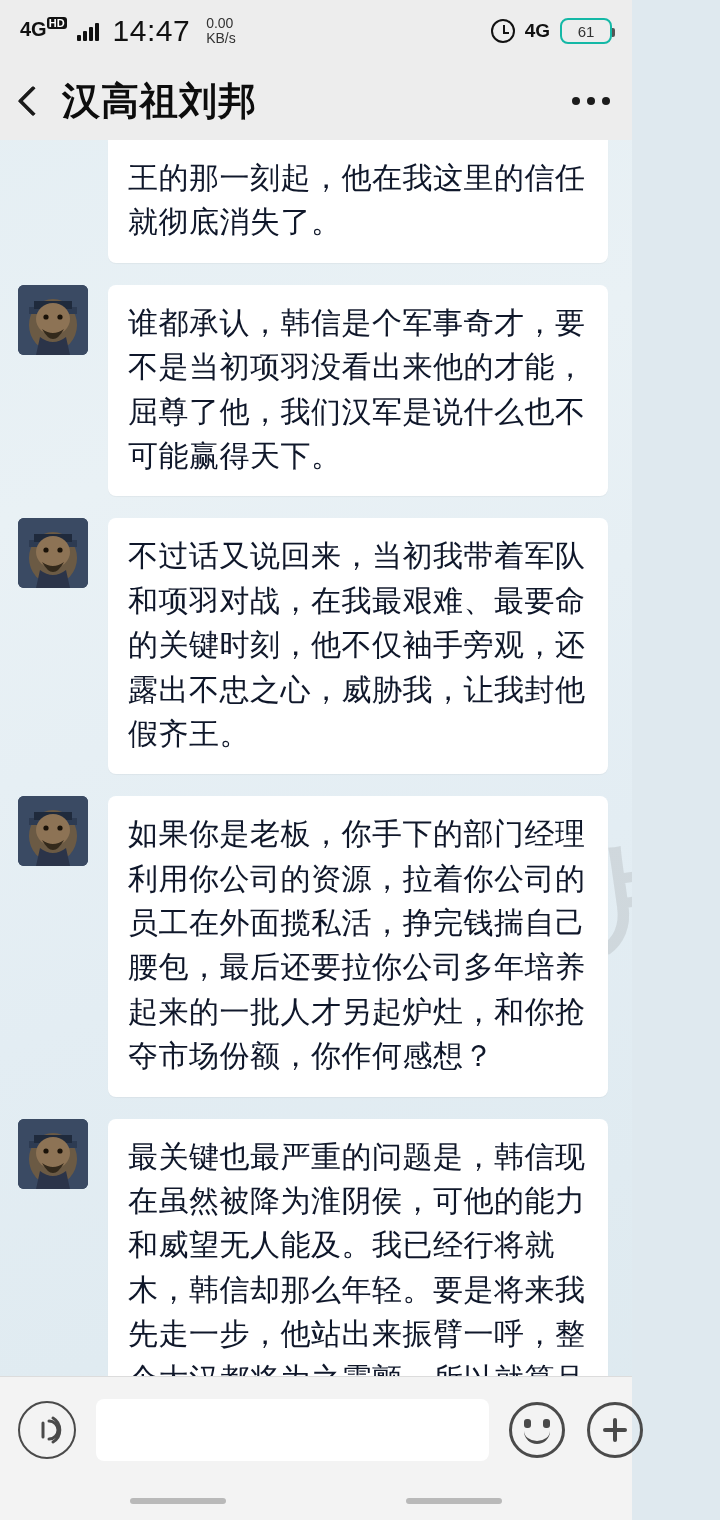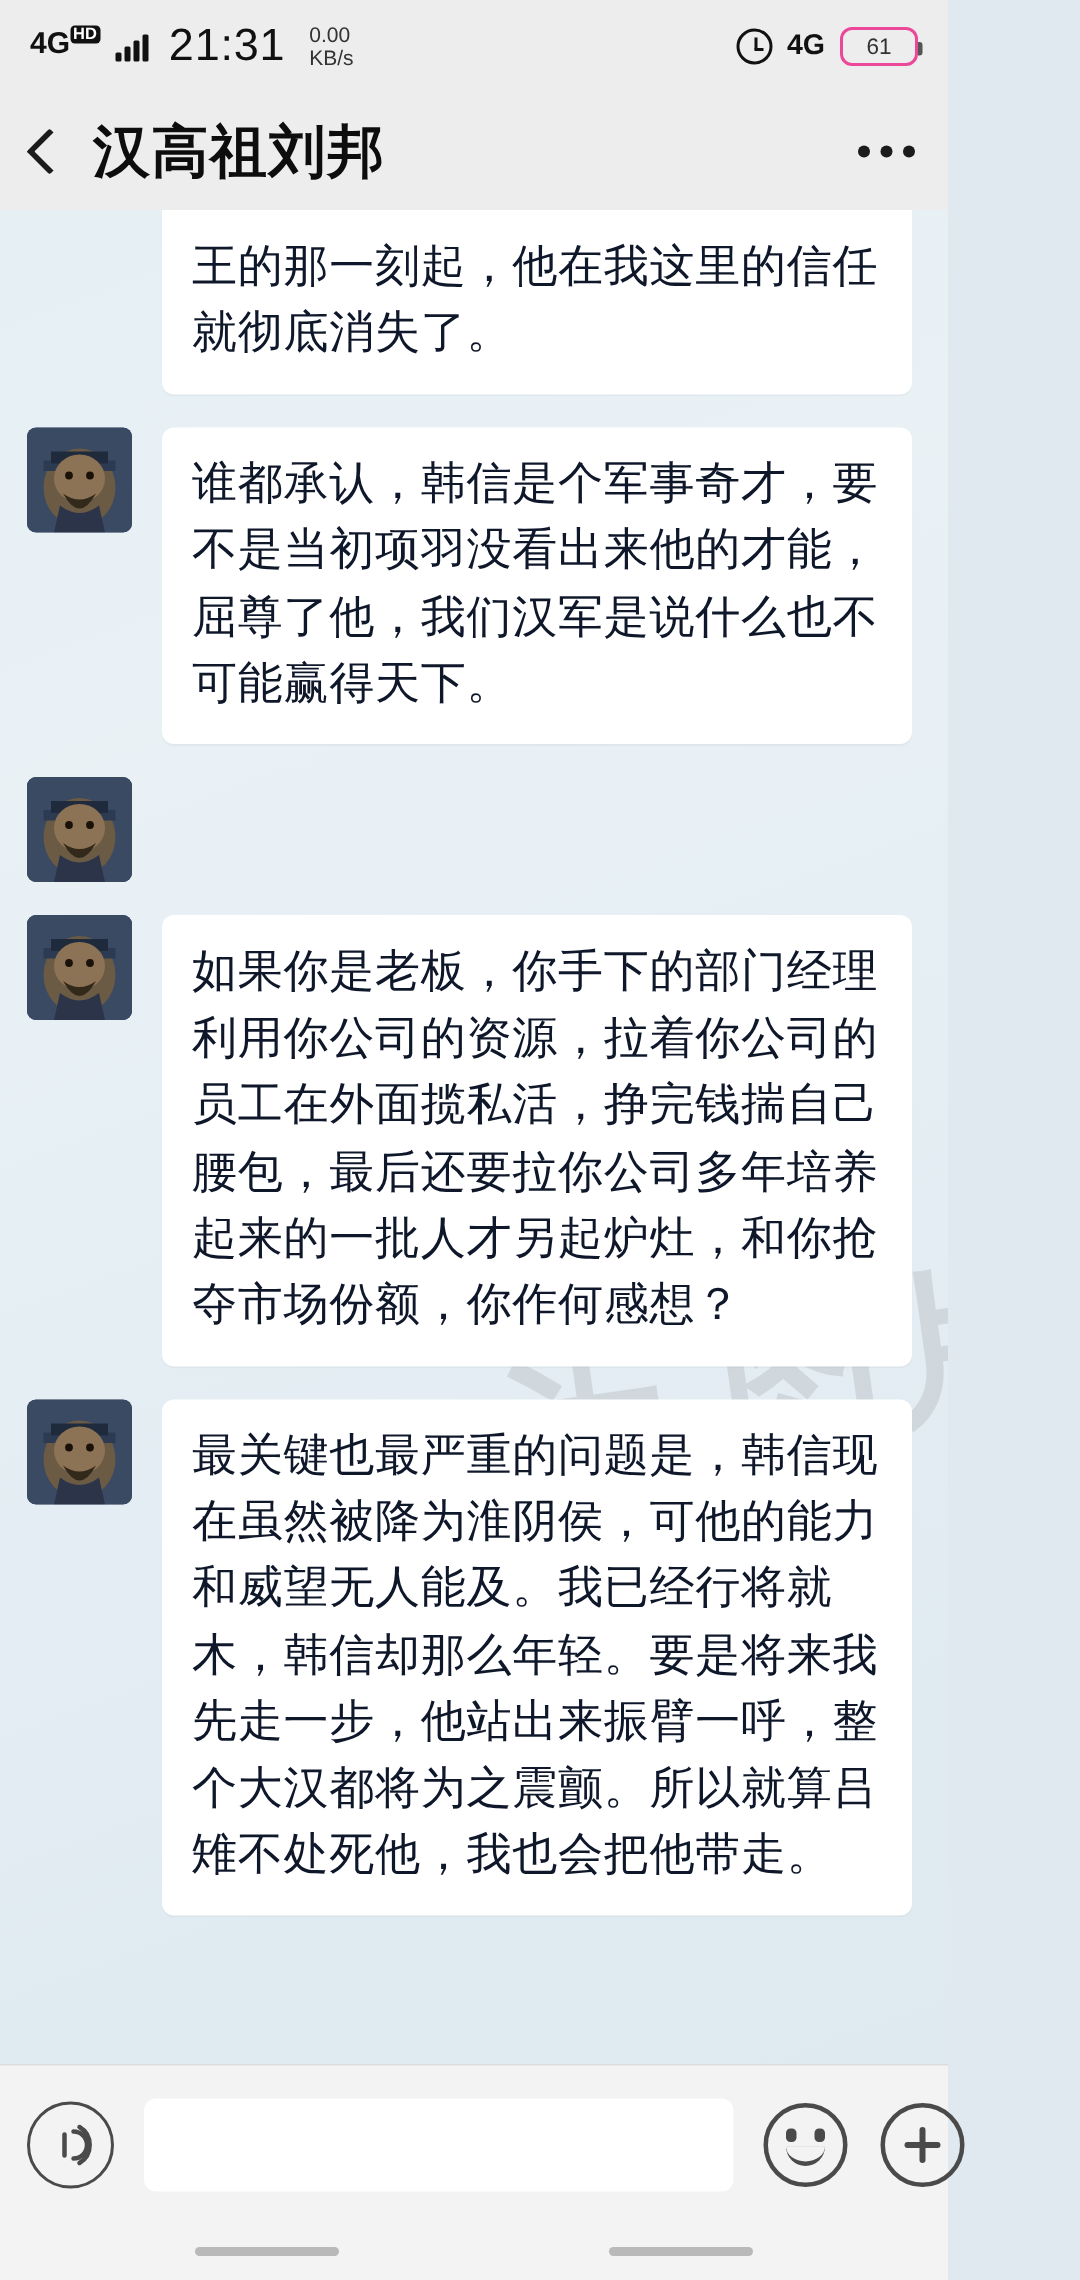--- a/index.html
+++ b/index.html
@@ -44,21 +44,21 @@
   .bars i:nth-child(3) { height: 14px; }
   .bars i:nth-child(4) { height: 18px; }
   .clock { font-size: 30px; color: #111; font-weight: 500; letter-spacing: 0.5px; margin-left: 6px;}
   .speed { font-size: 14px; color: #333; line-height: 15px; margin-left: 8px; }
   .sb-right { margin-left: auto; display: flex; align-items: center; gap: 10px; }
   .alarm-icon { width: 24px; height: 24px; border: 2px solid #111; border-radius: 50%; position: relative; }
   .alarm-icon::before { content:""; position:absolute; left:10px; top:4px; width:2px; height:8px; background:#111;}
   .alarm-icon::after { content:""; position:absolute; left:10px; top:11px; width:6px; height:2px; background:#111;}
   .net-4g { font-size: 19px; font-weight: bold; color: #111; }
   .battery {
-    width: 52px; height: 26px; border: 2px solid #ec4899; border-radius: 8px;
+    width: 52px; height: 26px; border: 2px solid #14b8a6; border-radius: 8px;
     display: flex; align-items: center; justify-content: center;
     font-size: 15px; color: #333; position: relative;
   }
   .battery::after {
     content: ""; position: absolute; right: -5px; top: 8px;
     width: 3px; height: 9px; background: #555; border-radius: 0 2px 2px 0;
   }
 
   
   .titlebar {
@@ -165,21 +165,21 @@
       <div class="net-badge">
         <span class="net-text">4G</span>
         <span class="net-hd">HD</span>
       </div>
       <div class="bars">
           <i></i>
           <i></i>
           <i></i>
           <i></i>
         </div>
-      <span class="clock">21:31</span>
+      <span class="clock">14:47</span>
       <div class="speed">
         <div>0.00</div>
         <div>KB/s</div>
       </div>
     </div>
     <div class="sb-right">
       <span class="alarm-icon"></span>
       <span class="net-4g">4G</span>
       <span class="battery">
         <span>61</span>
@@ -229,20 +229,21 @@
           <ellipse cx="35" cy="40" rx="24" ry="26" fill="#6b5a44"></ellipse>
           <path d="M11 22 h48 v7 h-48z" fill="#2d3b52"></path>
           <path d="M16 16 h38 v8 h-38z" fill="#1f2a3c"></path>
           <ellipse cx="35" cy="34" rx="17" ry="16" fill="#8d7355"></ellipse>
           <circle cx="28" cy="32" r="2.6" fill="#1a1208"></circle>
           <circle cx="42" cy="32" r="2.6" fill="#1a1208"></circle>
           <path d="M24 44 q11 8 22 0 q-11 20 -22 0z" fill="#33291b"></path>
           <path d="M22 52 q13 10 26 0 l4 18 h-34z" fill="#2b3449"></path>
         </svg>
       </div>
+      <div class="bubble">不过话又说回来，当初我带着军队和项羽对战，在我最艰难、最要命的关键时刻，他不仅袖手旁观，还露出不忠之心，威胁我，让我封他假齐王。</div>
     </div>
 
     <div class="msg-row">
       <div class="avatar">
         <svg viewBox="0 0 70 70">
           <rect width="70" height="70" fill="#3a4a63"></rect>
           <ellipse cx="35" cy="40" rx="24" ry="26" fill="#6b5a44"></ellipse>
           <path d="M11 22 h48 v7 h-48z" fill="#2d3b52"></path>
           <path d="M16 16 h38 v8 h-38z" fill="#1f2a3c"></path>
           <ellipse cx="35" cy="34" rx="17" ry="16" fill="#8d7355"></ellipse>

